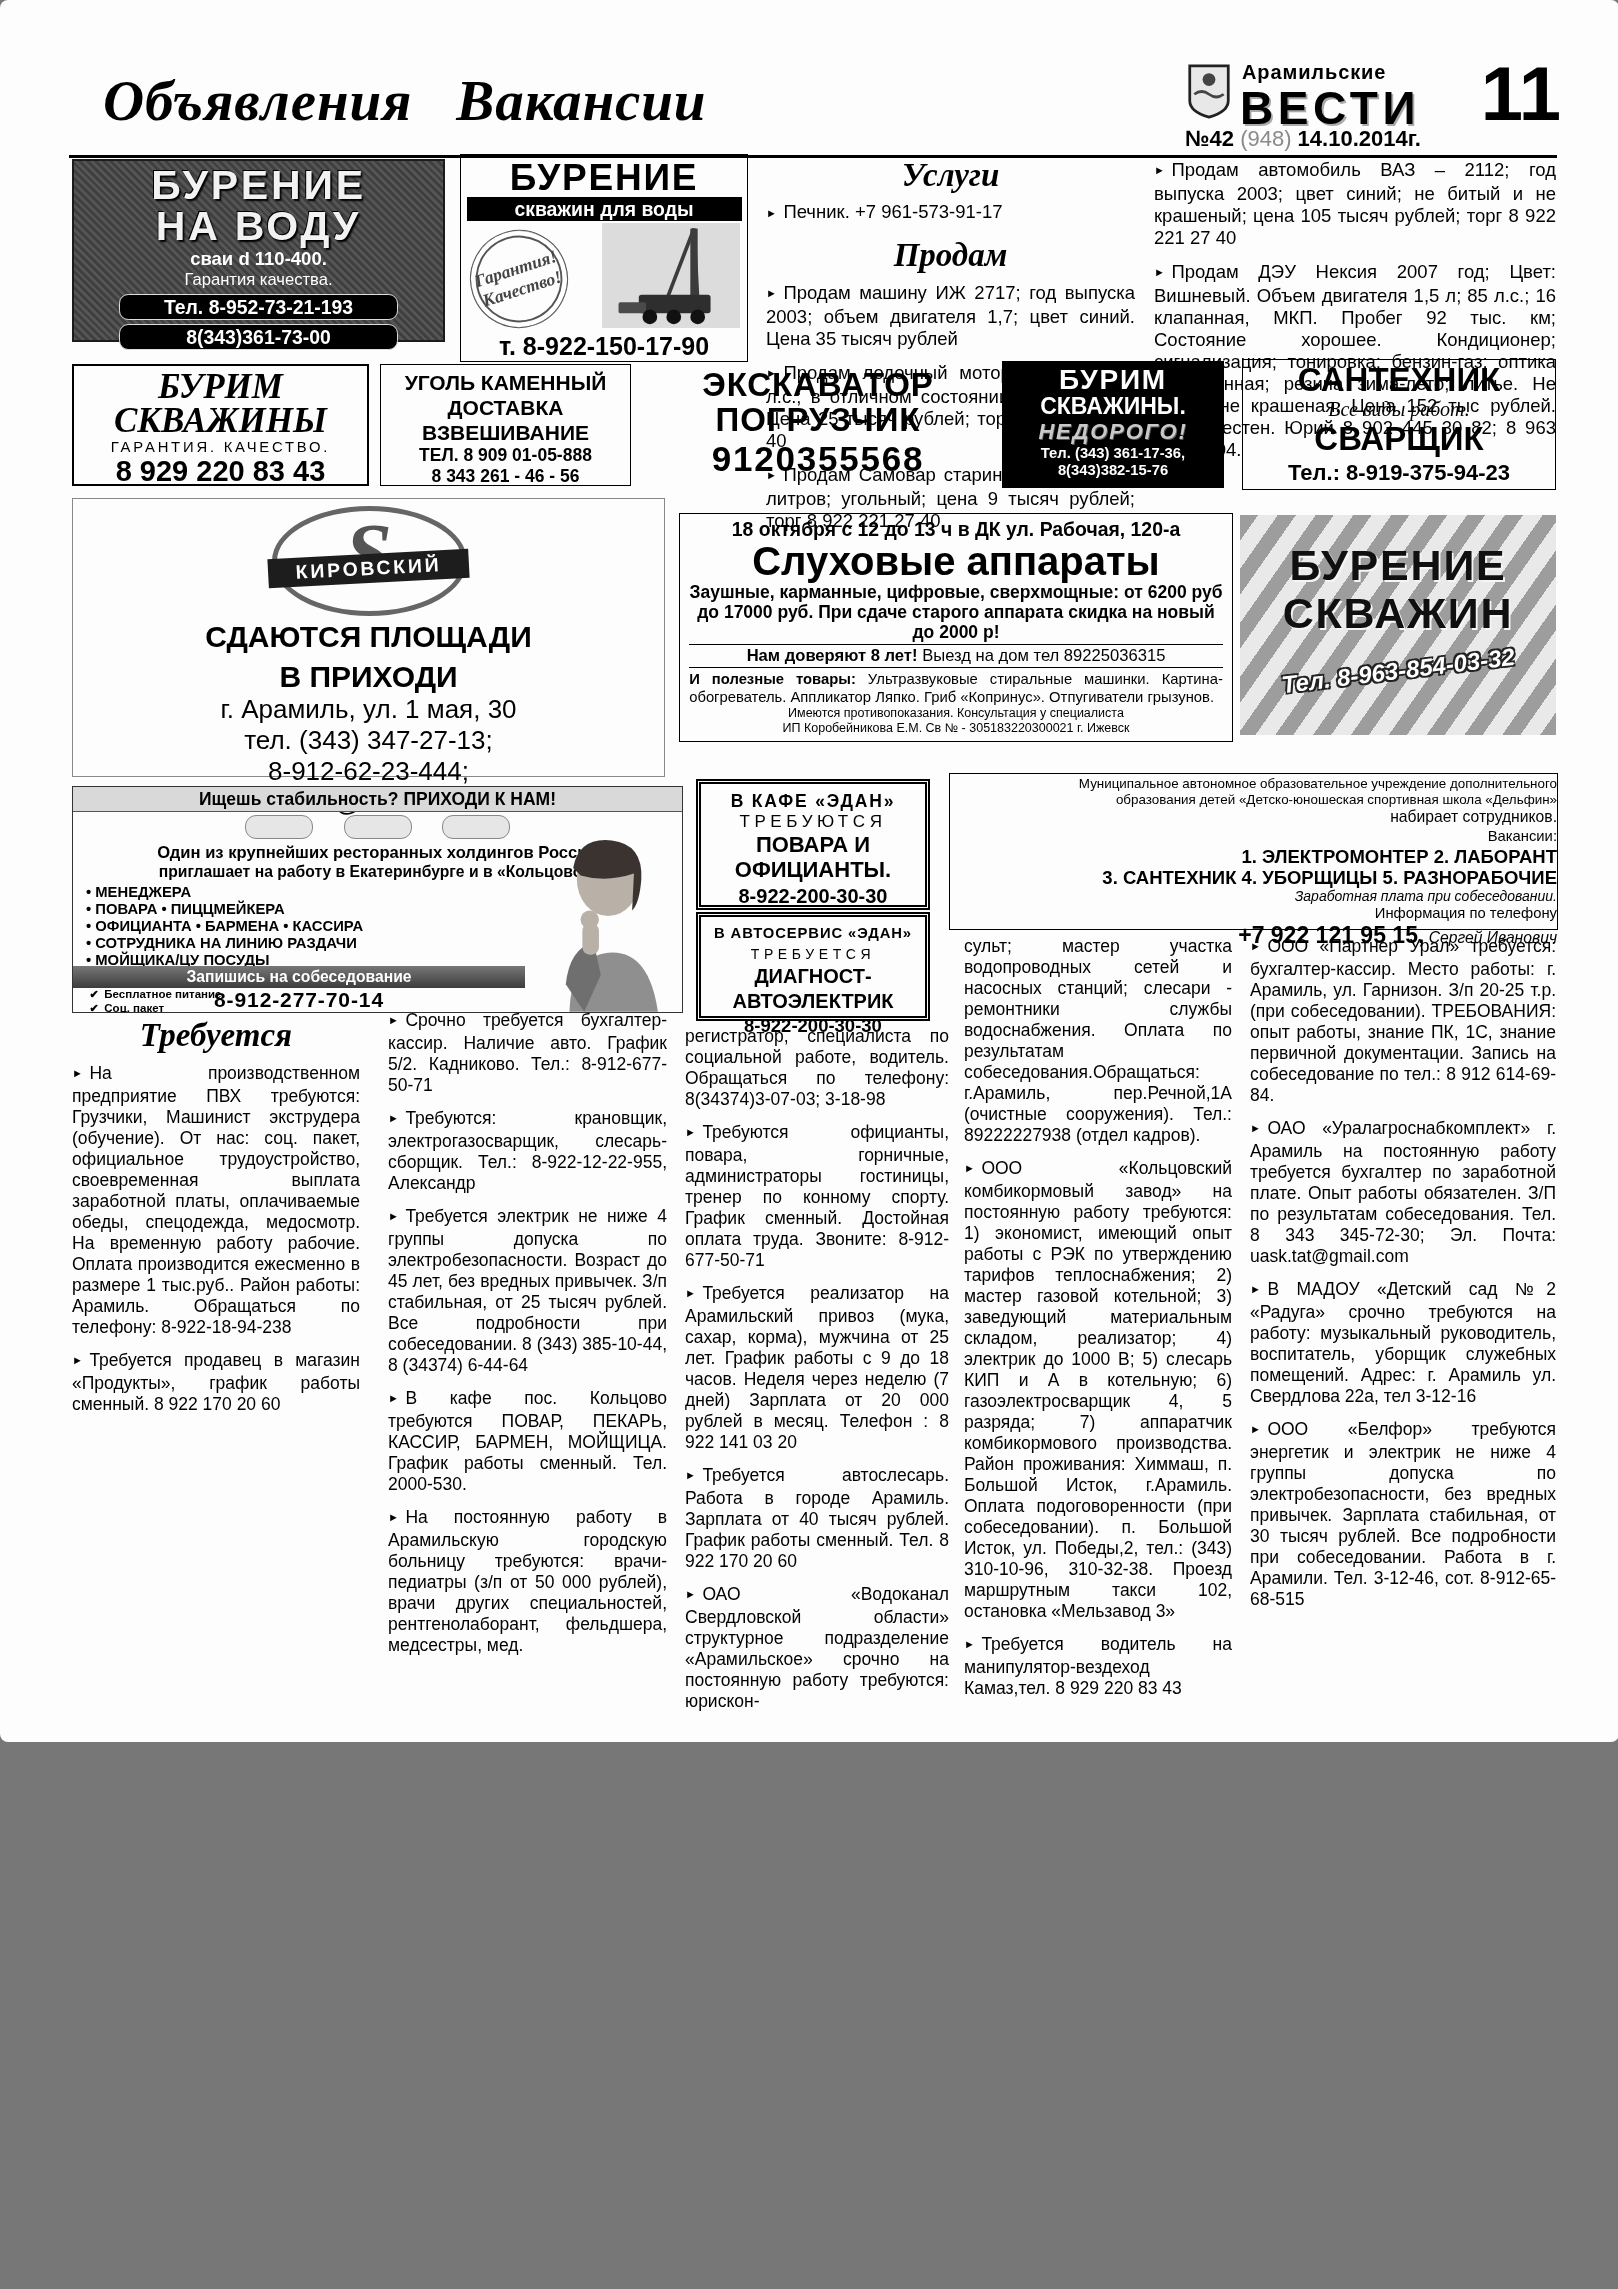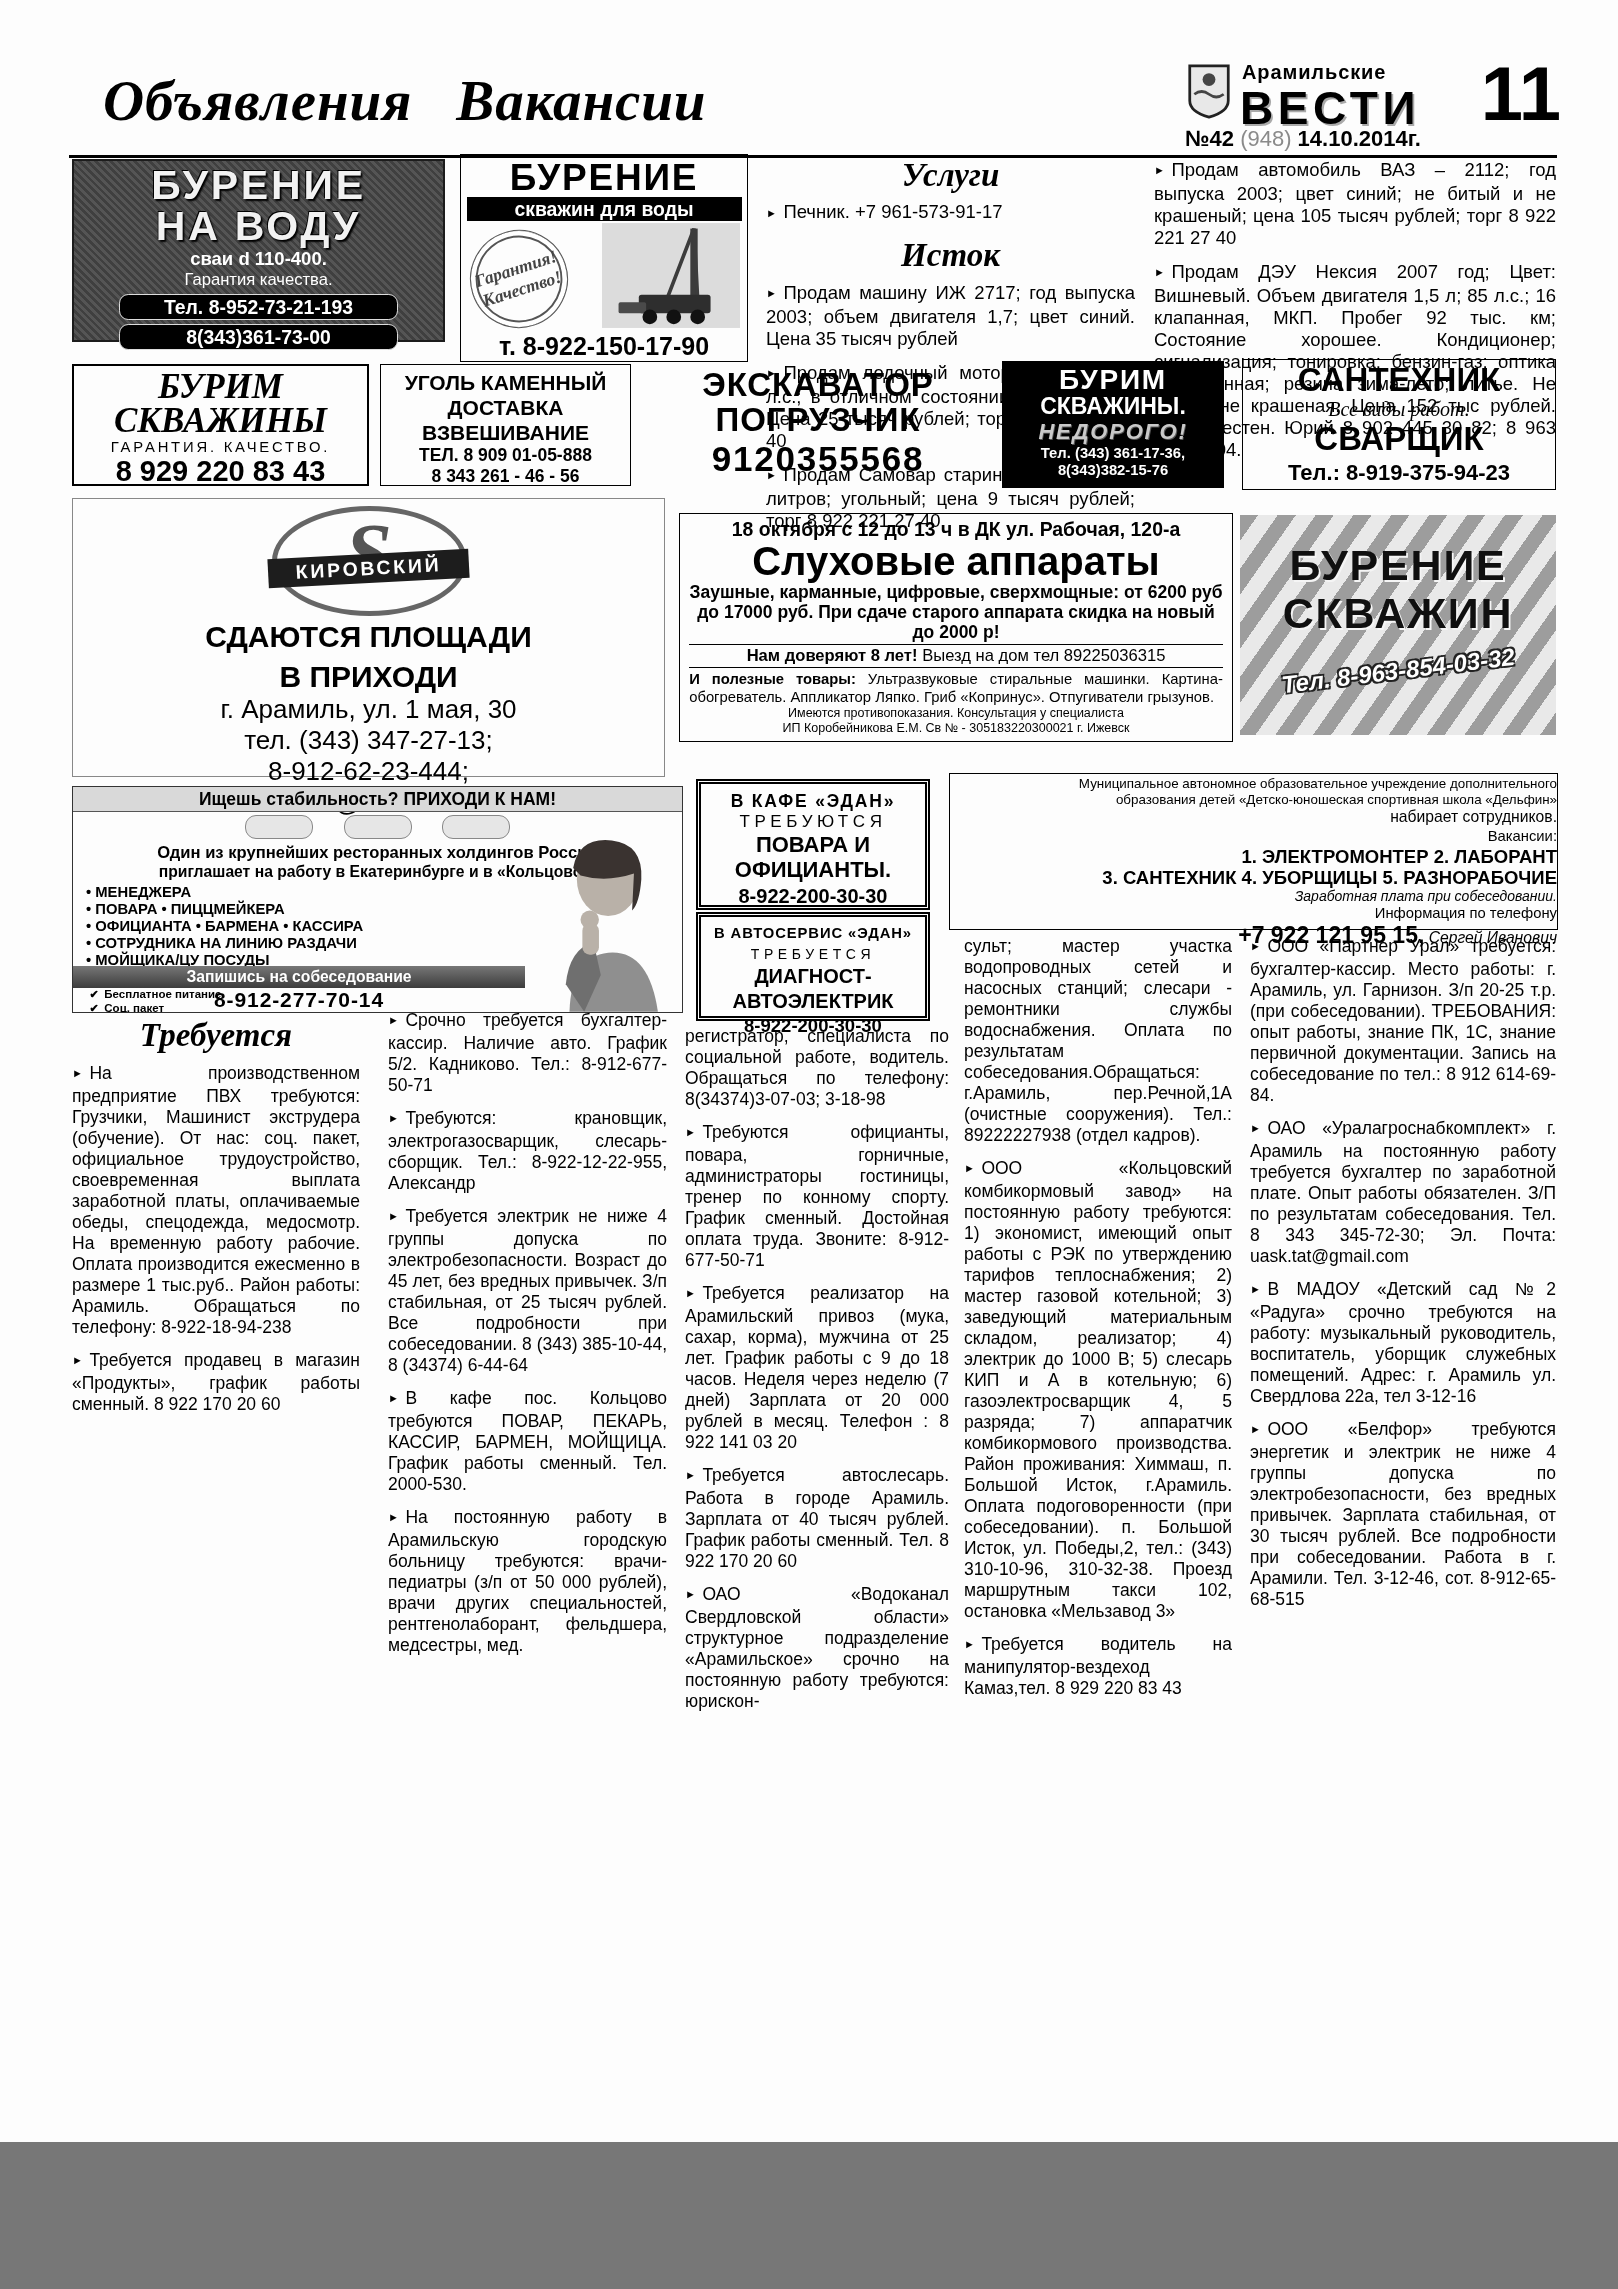--- a/index.html
+++ b/index.html
@@ -1,17 +1,17 @@
 <!DOCTYPE html>
 <html style="font-size:14.8px"><head>
 <meta charset="utf-8">
 <style>
   html,body{margin:0;padding:0;background:#777;}
-  .page{position:relative;width:1619px;height:2142px;background:#fdfdfd;margin:0 auto;
-        font-family:"Liberation Sans",sans-serif;color:#000;overflow:hidden;}
+  .page{position:relative;width:1619px;height:1742px;background:#fdfdfd;margin:0 auto;
+        font-family:"Liberation Sans",sans-serif;color:#000;overflow:hidden;border-radius:8px;}
   .abs{position:absolute;box-sizing:border-box;}
   .b{font-weight:bold;}
   .gray{color:#8a8a8a;}
 
   
   .masthead-title{left:103px;top:68px;font:bold italic 57px "Liberation Serif",serif;letter-spacing:0.9px;}
   .masthead-title .w2{margin-left:44px;}
   .brand{left:1183px;top:57px;width:378px;height:92px;}
   .emblem{position:absolute;left:3.7px;top:5.5px;}
   .brand-small{position:absolute;left:59px;top:3.7px;font-size:20px;font-weight:bold;letter-spacing:0.9px;}
@@ -190,21 +190,21 @@
         <circle cx="78" cy="102" r="8" fill="#111"></circle>
         <circle cx="104" cy="102" r="8" fill="#111"></circle>
       </svg>
     </div>
     <div class="ph">т. 8-922-150-17-90</div>
   </div>
 
   <div class="abs textcol" style="left:766px;top:157px;width:369px;">
     <div class="sec-head">Услуги</div>
     <div class="ci">Печник. +7 961-573-91-17</div>
-    <div class="sec-head">Исток</div>
+    <div class="sec-head">Продам</div>
     <div class="ci">Продам машину ИЖ 2717; год выпуска 2003; объем двигателя 1,7; цвет синий. Цена 35 тысяч рублей</div>
     <div class="ci">Продам лодочный мотор СИА ПРО 4 л.с.; в отличном состоянии; на гарантии; Цена 25 тысяч рублей; торг  8 922 221 27 40</div>
     <div class="ci">Продам Самовар старинный медный; 8 литров; угольный; цена 9 тысяч рублей; торг 8 922 221 27 40</div>
   </div>
 
   <div class="abs textcol" style="left:1154px;top:159px;width:402px;">
     <div class="ci">Продам автомобиль  ВАЗ – 2112; год выпуска 2003; цвет синий; не битый и не крашеный; цена 105 тысяч рублей; торг  8 922 221 27 40</div>
     <div class="ci">Продам ДЭУ Нексия 2007 год; Цвет: Вишневый. Объем двигателя 1,5 л; 85 л.с.; 16 клапанная, МКП. Пробег 92 тыс. км; Состояние хорошее. Кондиционер; сигнализация; тонировка; бензин-газ; оптика линзованная; резина зима-лето; литье. Не битая, не крашеная. Цена 152 тыс рублей. Торг уместен. Юрий 8 902 445 30 82; 8 963 857 82 04.</div>
   </div>
 

